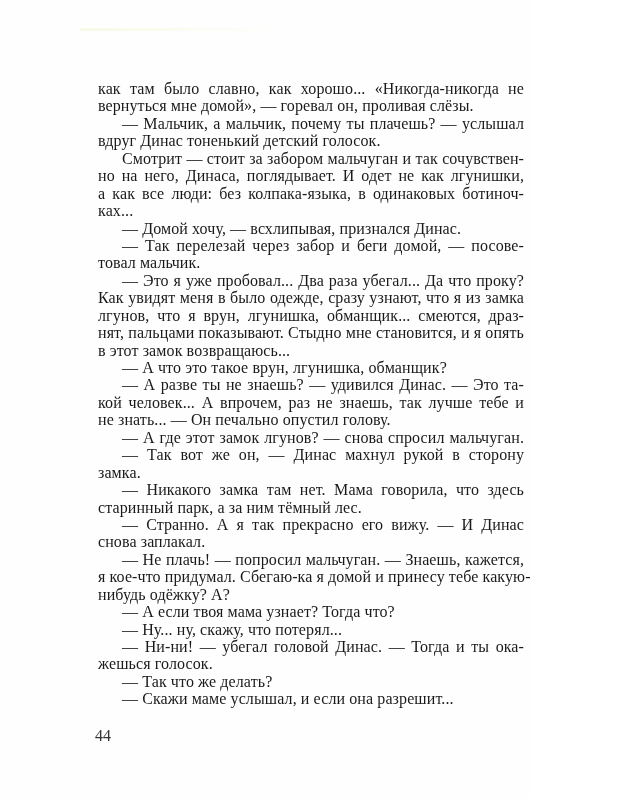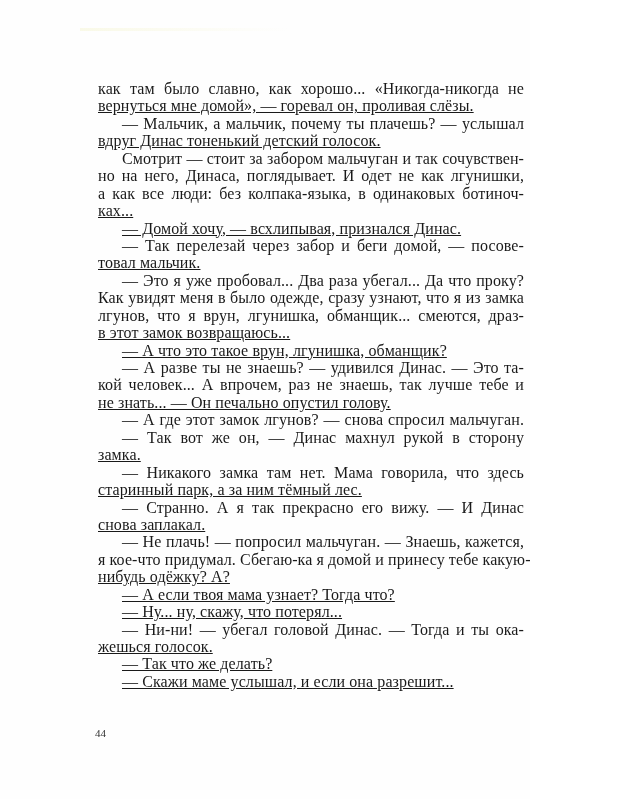--- a/index.html
+++ b/index.html
@@ -35,27 +35,26 @@
       white-space: nowrap;
       text-align: justify;
       text-align-last: justify;
       letter-spacing: 0.1px;
     }
     .line.indent {
       padding-left: 24px;
     }
     .line.last {
       text-align-last: left;
-      text-decoration: underline;
     }
     .page-number {
       position: absolute;
       left: 95px;
       top: 727px;
-      font-size: 11px;
+      font-size: 16px;
       font-family: "Liberation Serif", serif;
       color: #333;
     }
     .specks {
       position: absolute;
       left: 80px; top: 28px;
       width: 210px; height: 3px;
       background: linear-gradient(90deg, rgba(240,240,190,0.35), rgba(255,255,255,0));
     }
   </style>
@@ -72,20 +71,21 @@
       <span class="line indent">Смотрит — стоит за забором мальчуган и так сочувствен-</span>
       <span class="line">но на него, Динаса, поглядывает. И одет не как лгунишки,</span>
       <span class="line">а как все люди: без колпака-языка, в одинаковых ботиноч-</span>
       <span class="line last">ках...</span>
       <span class="line indent last">— Домой хочу, — всхлипывая, признался Динас.</span>
       <span class="line indent">— Так перелезай через забор и беги домой, — посове-</span>
       <span class="line last">товал мальчик.</span>
       <span class="line indent">— Это я уже пробовал... Два раза убегал... Да что проку?</span>
       <span class="line">Как увидят меня в было одежде, сразу узнают, что я из замка</span>
       <span class="line">лгунов, что я врун, лгунишка, обманщик... смеются, драз-</span>
+      <span class="line">нят, пальцами показывают. Стыдно мне становится, и я опять</span>
       <span class="line last">в этот замок возвращаюсь...</span>
       <span class="line indent last">— А что это такое врун, лгунишка, обманщик?</span>
       <span class="line indent">— А разве ты не знаешь? — удивился Динас. — Это та-</span>
       <span class="line">кой человек... А впрочем, раз не знаешь, так лучше тебе и</span>
       <span class="line last">не знать... — Он печально опустил голову.</span>
       <span class="line indent">— А где этот замок лгунов? — снова спросил мальчуган.</span>
       <span class="line indent">— Так вот же он, — Динас махнул рукой в сторону</span>
       <span class="line last">замка.</span>
       <span class="line indent">— Никакого замка там нет. Мама говорила, что здесь</span>
       <span class="line last">старинный парк, а за ним тёмный лес.</span>

